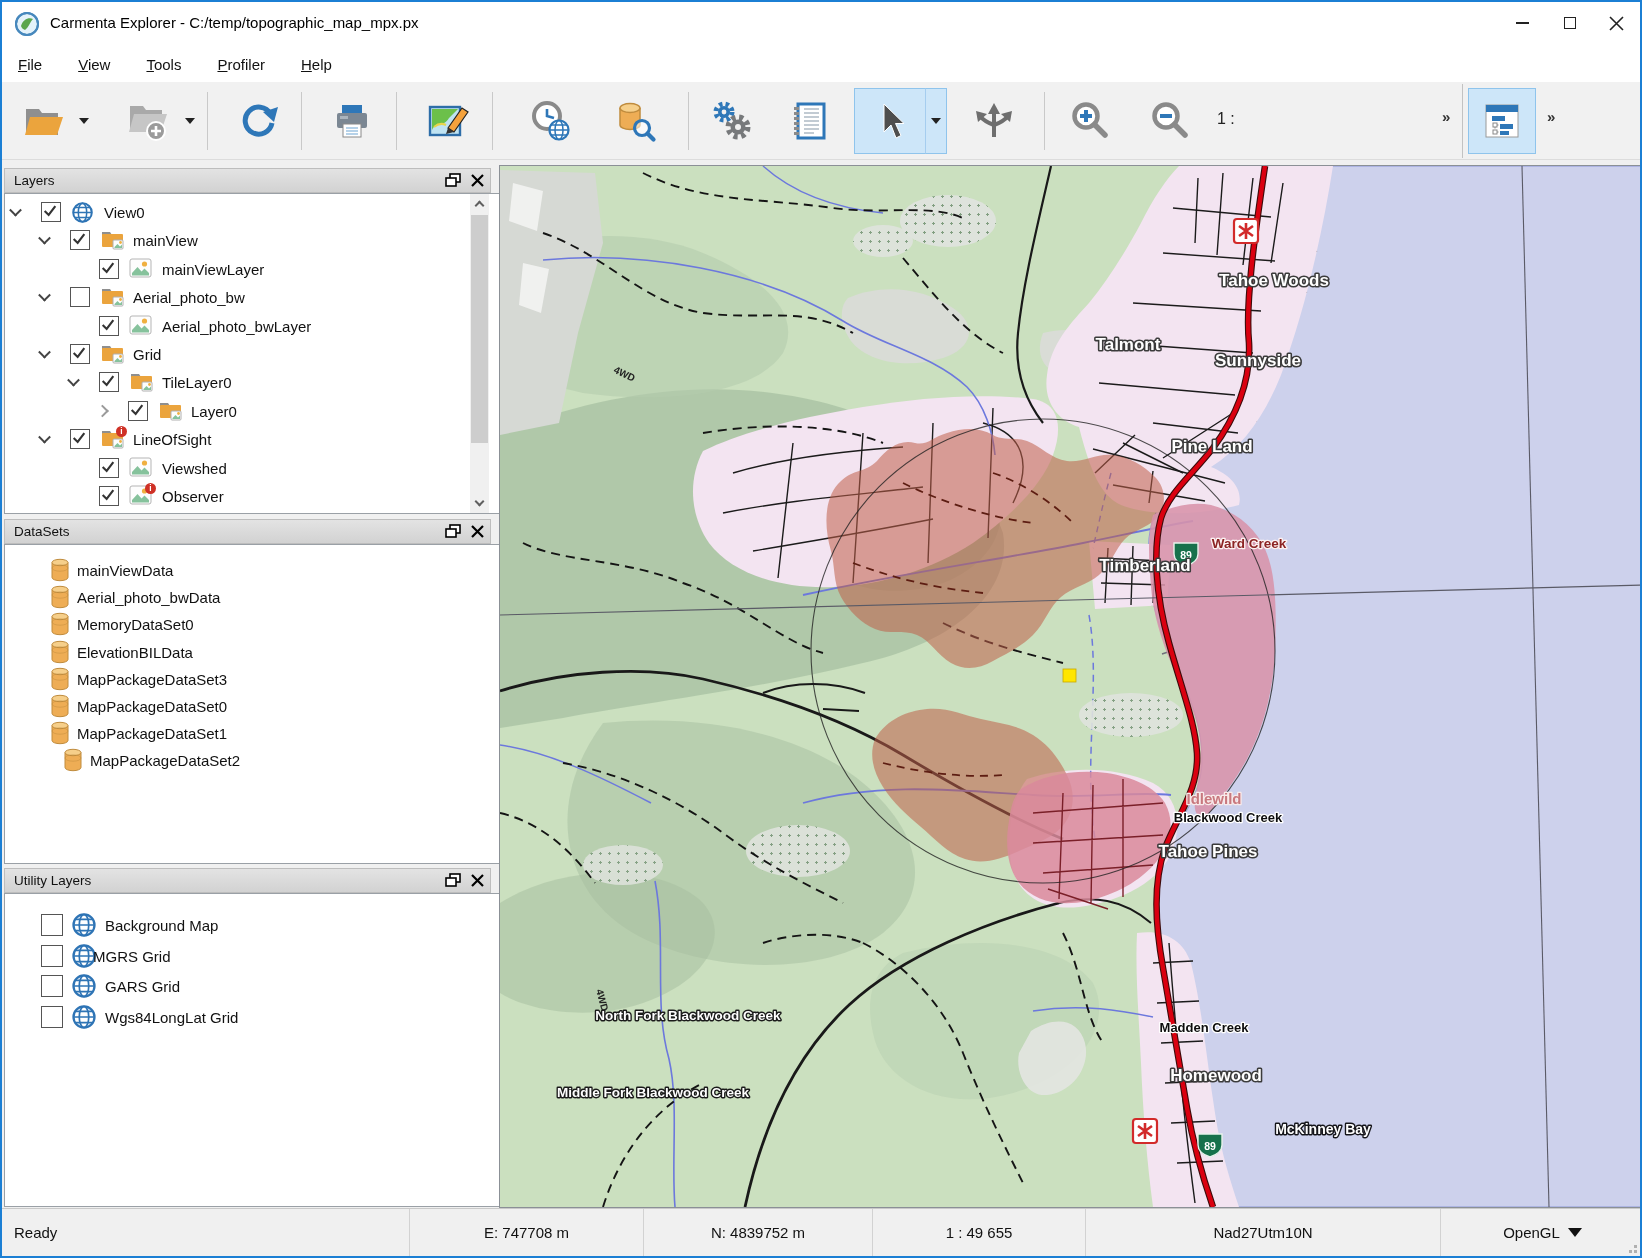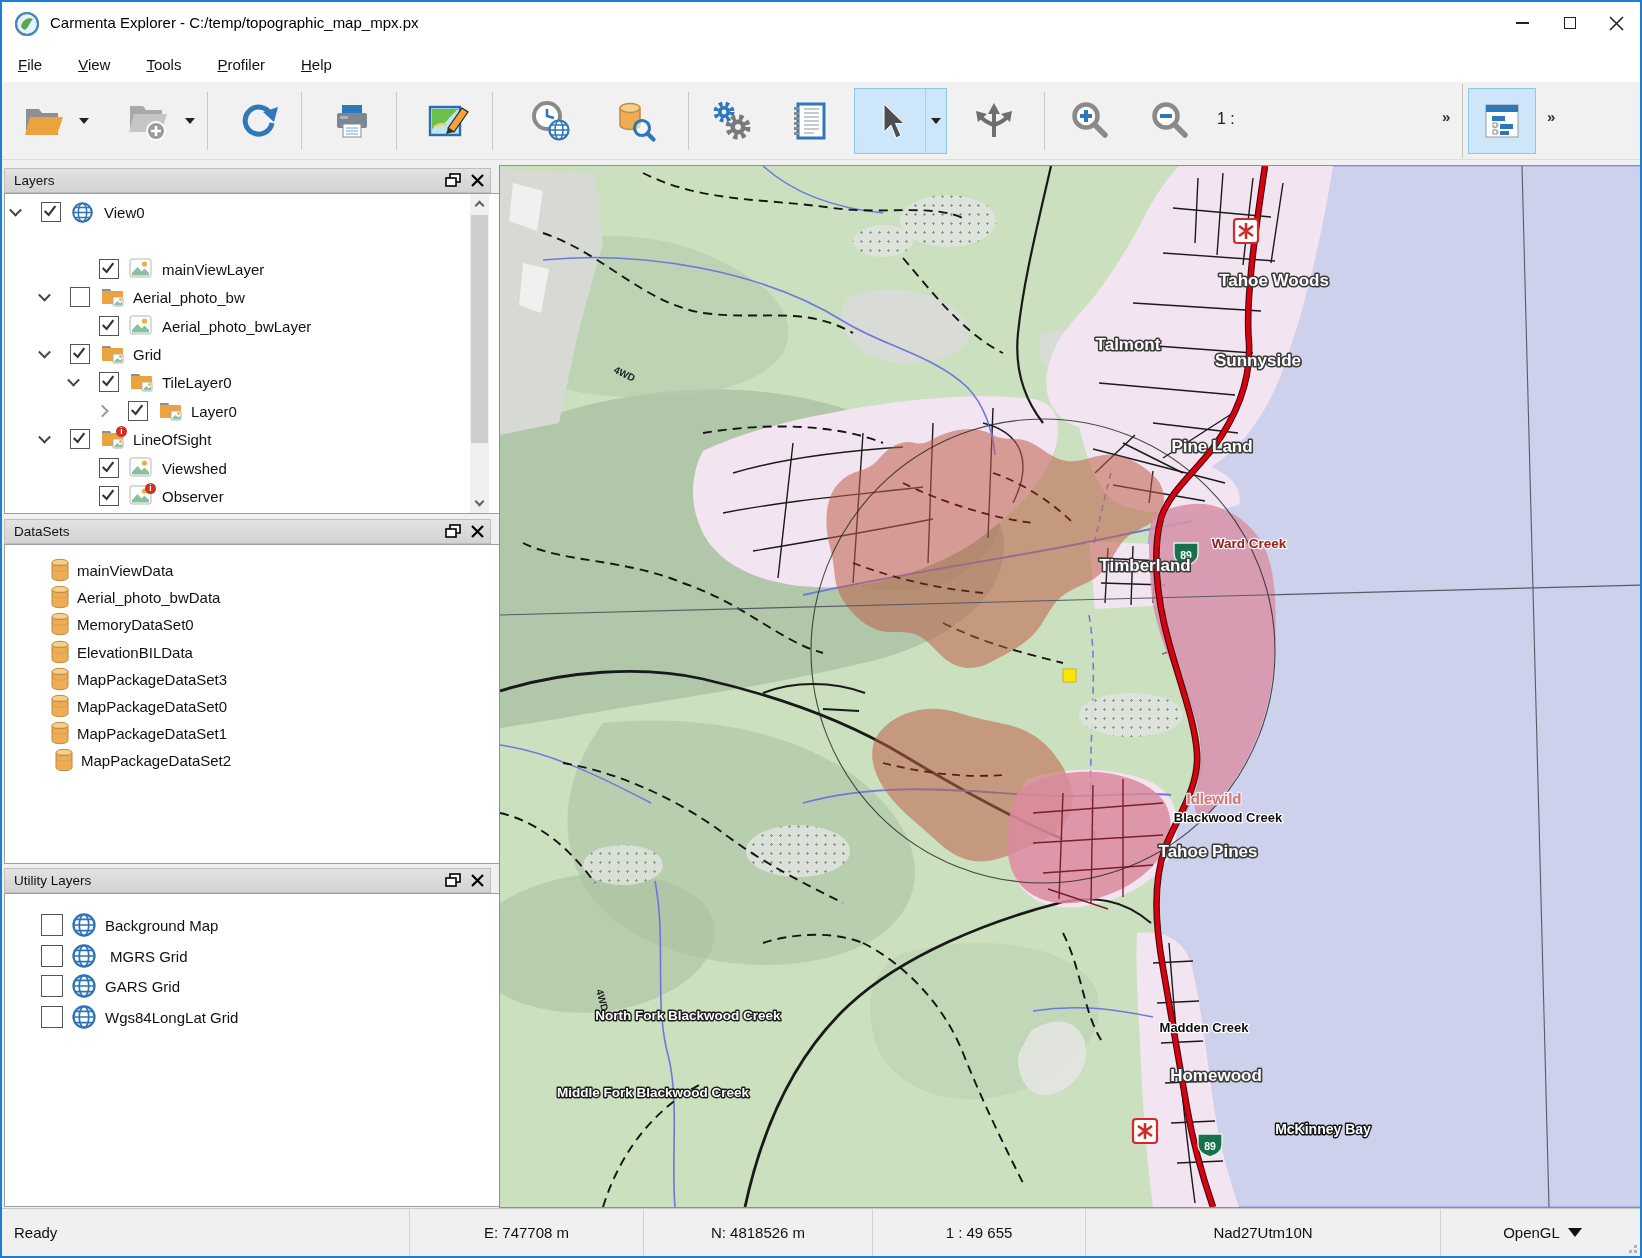--- a/index.html
+++ b/index.html
@@ -283,20 +283,34 @@
         <span class="chk" style="left: 36px;"><svg width="16" height="16" viewBox="0 0 18 18">
             <polyline points="3,9 7.5,13.5 15,3.5" fill="none" stroke="#333" stroke-width="2.4"></polyline>
           </svg></span>
         <span style="left: 66px; height: 22px;"><svg width="23" height="23" viewBox="0 0 23 23">
             <circle cx="11.5" cy="11.5" r="9.3" fill="#fff" stroke="#2e74b5" stroke-width="2"></circle>
             <ellipse cx="11.5" cy="11.5" rx="4.2" ry="9.3" fill="none" stroke="#2e74b5" stroke-width="1.5"></ellipse>
             <path d="M2.5 11.5 h18 M4 6.5 h15 M4 16.5 h15" stroke="#2e74b5" stroke-width="1.4"></path>
           </svg></span>
         <span class="lbl" style="left: 99px;">View0</span>
       </div>
+      <div class="row" style="left: 0px; top: 32.4px; width: 100%;">
+        <span class="chev down" style="left: 35px;"></span>
+        <span class="chk" style="left: 65px;"><svg width="16" height="16" viewBox="0 0 18 18">
+            <polyline points="3,9 7.5,13.5 15,3.5" fill="none" stroke="#333" stroke-width="2.4"></polyline>
+          </svg></span>
+        <span style="left: 95px; height: 22px;"><svg width="25" height="21" viewBox="0 0 25 21">
+            <path d="M2 3 h8 l2 3 h-10 z" fill="#8f8f8f"></path>
+            <rect x="2" y="5" width="21" height="13" rx="1" fill="#eba43d"></rect>
+            <rect x="13" y="11" width="10" height="9" rx="1" fill="#fdfdfd" stroke="#b0b0b0"></rect>
+            <path d="M14.5 18 l3 -3 2.5 2.5 2 -2 v3.5 h-7.5 z" fill="#86c29c"></path>
+            <circle cx="20.5" cy="13.5" r="1.4" fill="#f0b040"></circle>
+          </svg></span>
+        <span class="lbl" style="left: 128px;">mainView</span>
+      </div>
       <div class="row" style="left: 0px; top: 89.2px; width: 100%;">
         <span class="chev down" style="left: 35px;"></span>
         <span class="chk" style="left: 65px;"></span>
         <span style="left: 95px; height: 22px;"><svg width="25" height="21" viewBox="0 0 25 21">
             <path d="M2 3 h8 l2 3 h-10 z" fill="#8f8f8f"></path>
             <rect x="2" y="5" width="21" height="13" rx="1" fill="#eba43d"></rect>
             <rect x="13" y="11" width="10" height="9" rx="1" fill="#fdfdfd" stroke="#b0b0b0"></rect>
             <path d="M14.5 18 l3 -3 2.5 2.5 2 -2 v3.5 h-7.5 z" fill="#86c29c"></path>
             <circle cx="20.5" cy="13.5" r="1.4" fill="#f0b040"></circle>
           </svg></span>
@@ -477,21 +491,21 @@
         <span class="lbl" style="left: 72px;">MapPackageDataSet0</span>
       </div>
       <div class="row" style="left: 0px; top: 175.2px; width: 100%; height: 26px;">
         <span style="left: 45px; height: 24px;"><svg width="20" height="24" viewBox="0 0 20 24">
             <path d="M2 4.5 v15 a8 3.2 0 0 0 16 0 v-15" fill="#eead55" stroke="#c08c3e"></path>
             <ellipse cx="10" cy="4.5" rx="8" ry="3.2" fill="#f6cf8a" stroke="#c08c3e"></ellipse>
             <ellipse cx="10" cy="10" rx="8" ry="3.2" fill="none" stroke="#c08c3e" stroke-width="0.8" opacity="0.6"></ellipse>
           </svg></span>
         <span class="lbl" style="left: 72px;">MapPackageDataSet1</span>
       </div>
-      <div class="row" style="left: 4px; top: 202.4px; width: 100%; height: 26px;">
+      <div class="row" style="left: 13px; top: 202.4px; width: 100%; height: 26px;">
         <span style="left: 45px; height: 24px;"><svg width="20" height="24" viewBox="0 0 20 24">
             <path d="M2 4.5 v15 a8 3.2 0 0 0 16 0 v-15" fill="#eead55" stroke="#c08c3e"></path>
             <ellipse cx="10" cy="4.5" rx="8" ry="3.2" fill="#f6cf8a" stroke="#c08c3e"></ellipse>
             <ellipse cx="10" cy="10" rx="8" ry="3.2" fill="none" stroke="#c08c3e" stroke-width="0.8" opacity="0.6"></ellipse>
           </svg></span>
         <span class="lbl" style="left: 72px;">MapPackageDataSet2</span>
       </div>
     </div>
 
   <div class="panel-header" style="top:866px;">
@@ -516,21 +530,21 @@
           </svg></span>
         <span class="lbl" style="left: 100px;">Background Map</span>
       </div>
       <div class="row" style="left: 0px; top: 46.6px; width: 100%; height: 30px;">
         <span class="chk" style="left: 36px; width: 22px; height: 22px;"></span>
         <span style="left: 66px; height: 26px;"><svg width="26" height="26" viewBox="0 0 23 23">
             <circle cx="11.5" cy="11.5" r="9.3" fill="#fff" stroke="#2e74b5" stroke-width="2"></circle>
             <ellipse cx="11.5" cy="11.5" rx="4.2" ry="9.3" fill="none" stroke="#2e74b5" stroke-width="1.5"></ellipse>
             <path d="M2.5 11.5 h18 M4 6.5 h15 M4 16.5 h15" stroke="#2e74b5" stroke-width="1.4"></path>
           </svg></span>
-        <span class="lbl" style="left: 105px; text-align: center;">MGRS Grid</span>
+        <span class="lbl" style="left: 88px; text-align: center;">MGRS Grid</span>
       </div>
       <div class="row" style="left: 0px; top: 77.2px; width: 100%; height: 30px;">
         <span class="chk" style="left: 36px; width: 22px; height: 22px;"></span>
         <span style="left: 66px; height: 26px;"><svg width="26" height="26" viewBox="0 0 23 23">
             <circle cx="11.5" cy="11.5" r="9.3" fill="#fff" stroke="#2e74b5" stroke-width="2"></circle>
             <ellipse cx="11.5" cy="11.5" rx="4.2" ry="9.3" fill="none" stroke="#2e74b5" stroke-width="1.5"></ellipse>
             <path d="M2.5 11.5 h18 M4 6.5 h15 M4 16.5 h15" stroke="#2e74b5" stroke-width="1.4"></path>
           </svg></span>
         <span class="lbl" style="left: 100px;">GARS Grid</span>
       </div>
@@ -705,21 +719,21 @@
   </div>
 
   <div class="statusbar" id="statusbar">
       <div class="scell first" style="width: 408px;">
         <span>Ready</span>
       </div>
       <div class="scell" style="width: 234px;">
         <span>E: 747708 m</span>
       </div>
       <div class="scell" style="width: 229px;">
-        <span>N: 4818526 m</span>
+        <span>N: 4839752 m</span>
       </div>
       <div class="scell" style="width: 213px;">
         <span>1 : 49 655</span>
       </div>
       <div class="scell" style="width: 355px;">
         <span>Nad27Utm10N</span>
       </div>
       <div class="scell" style="width: 203px;">
         <span>OpenGL</span>
         <span class="sb-tri"></span>

